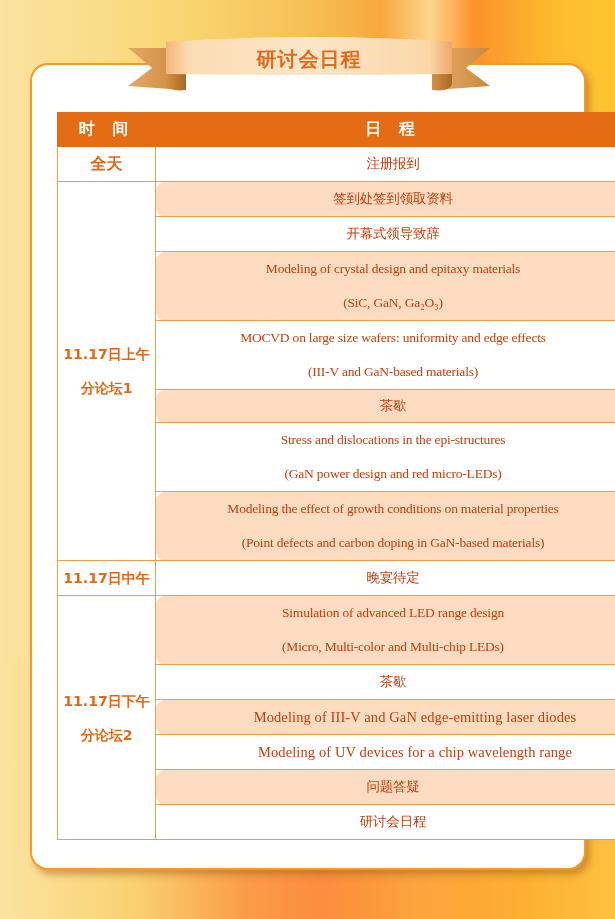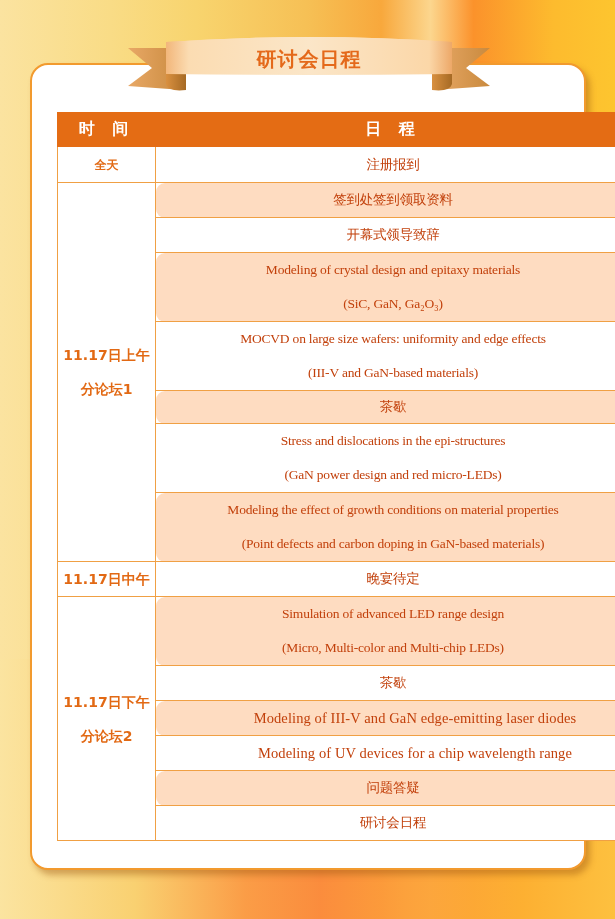--- a/index.html
+++ b/index.html
@@ -106,21 +106,21 @@
   <thead>
     <tr>
       <th>时 间</th>
       <th>日 程</th>
     </tr>
   </thead>
   <tbody>
 
     <tr>
       <td class="time-cell">
-        <span class="line" style="font-size:12px;">全天</span>
+        <span class="line" style="font-size:16px;">全天</span>
       </td>
       <td class="item plain">
         <span class="line">注册报到</span>
       </td>
     </tr>
 
     <tr>
       <td class="time-cell" rowspan="7">
         <span style="display:block;">11.17日上午</span>
         <span style="display:block;">分论坛1</span>

